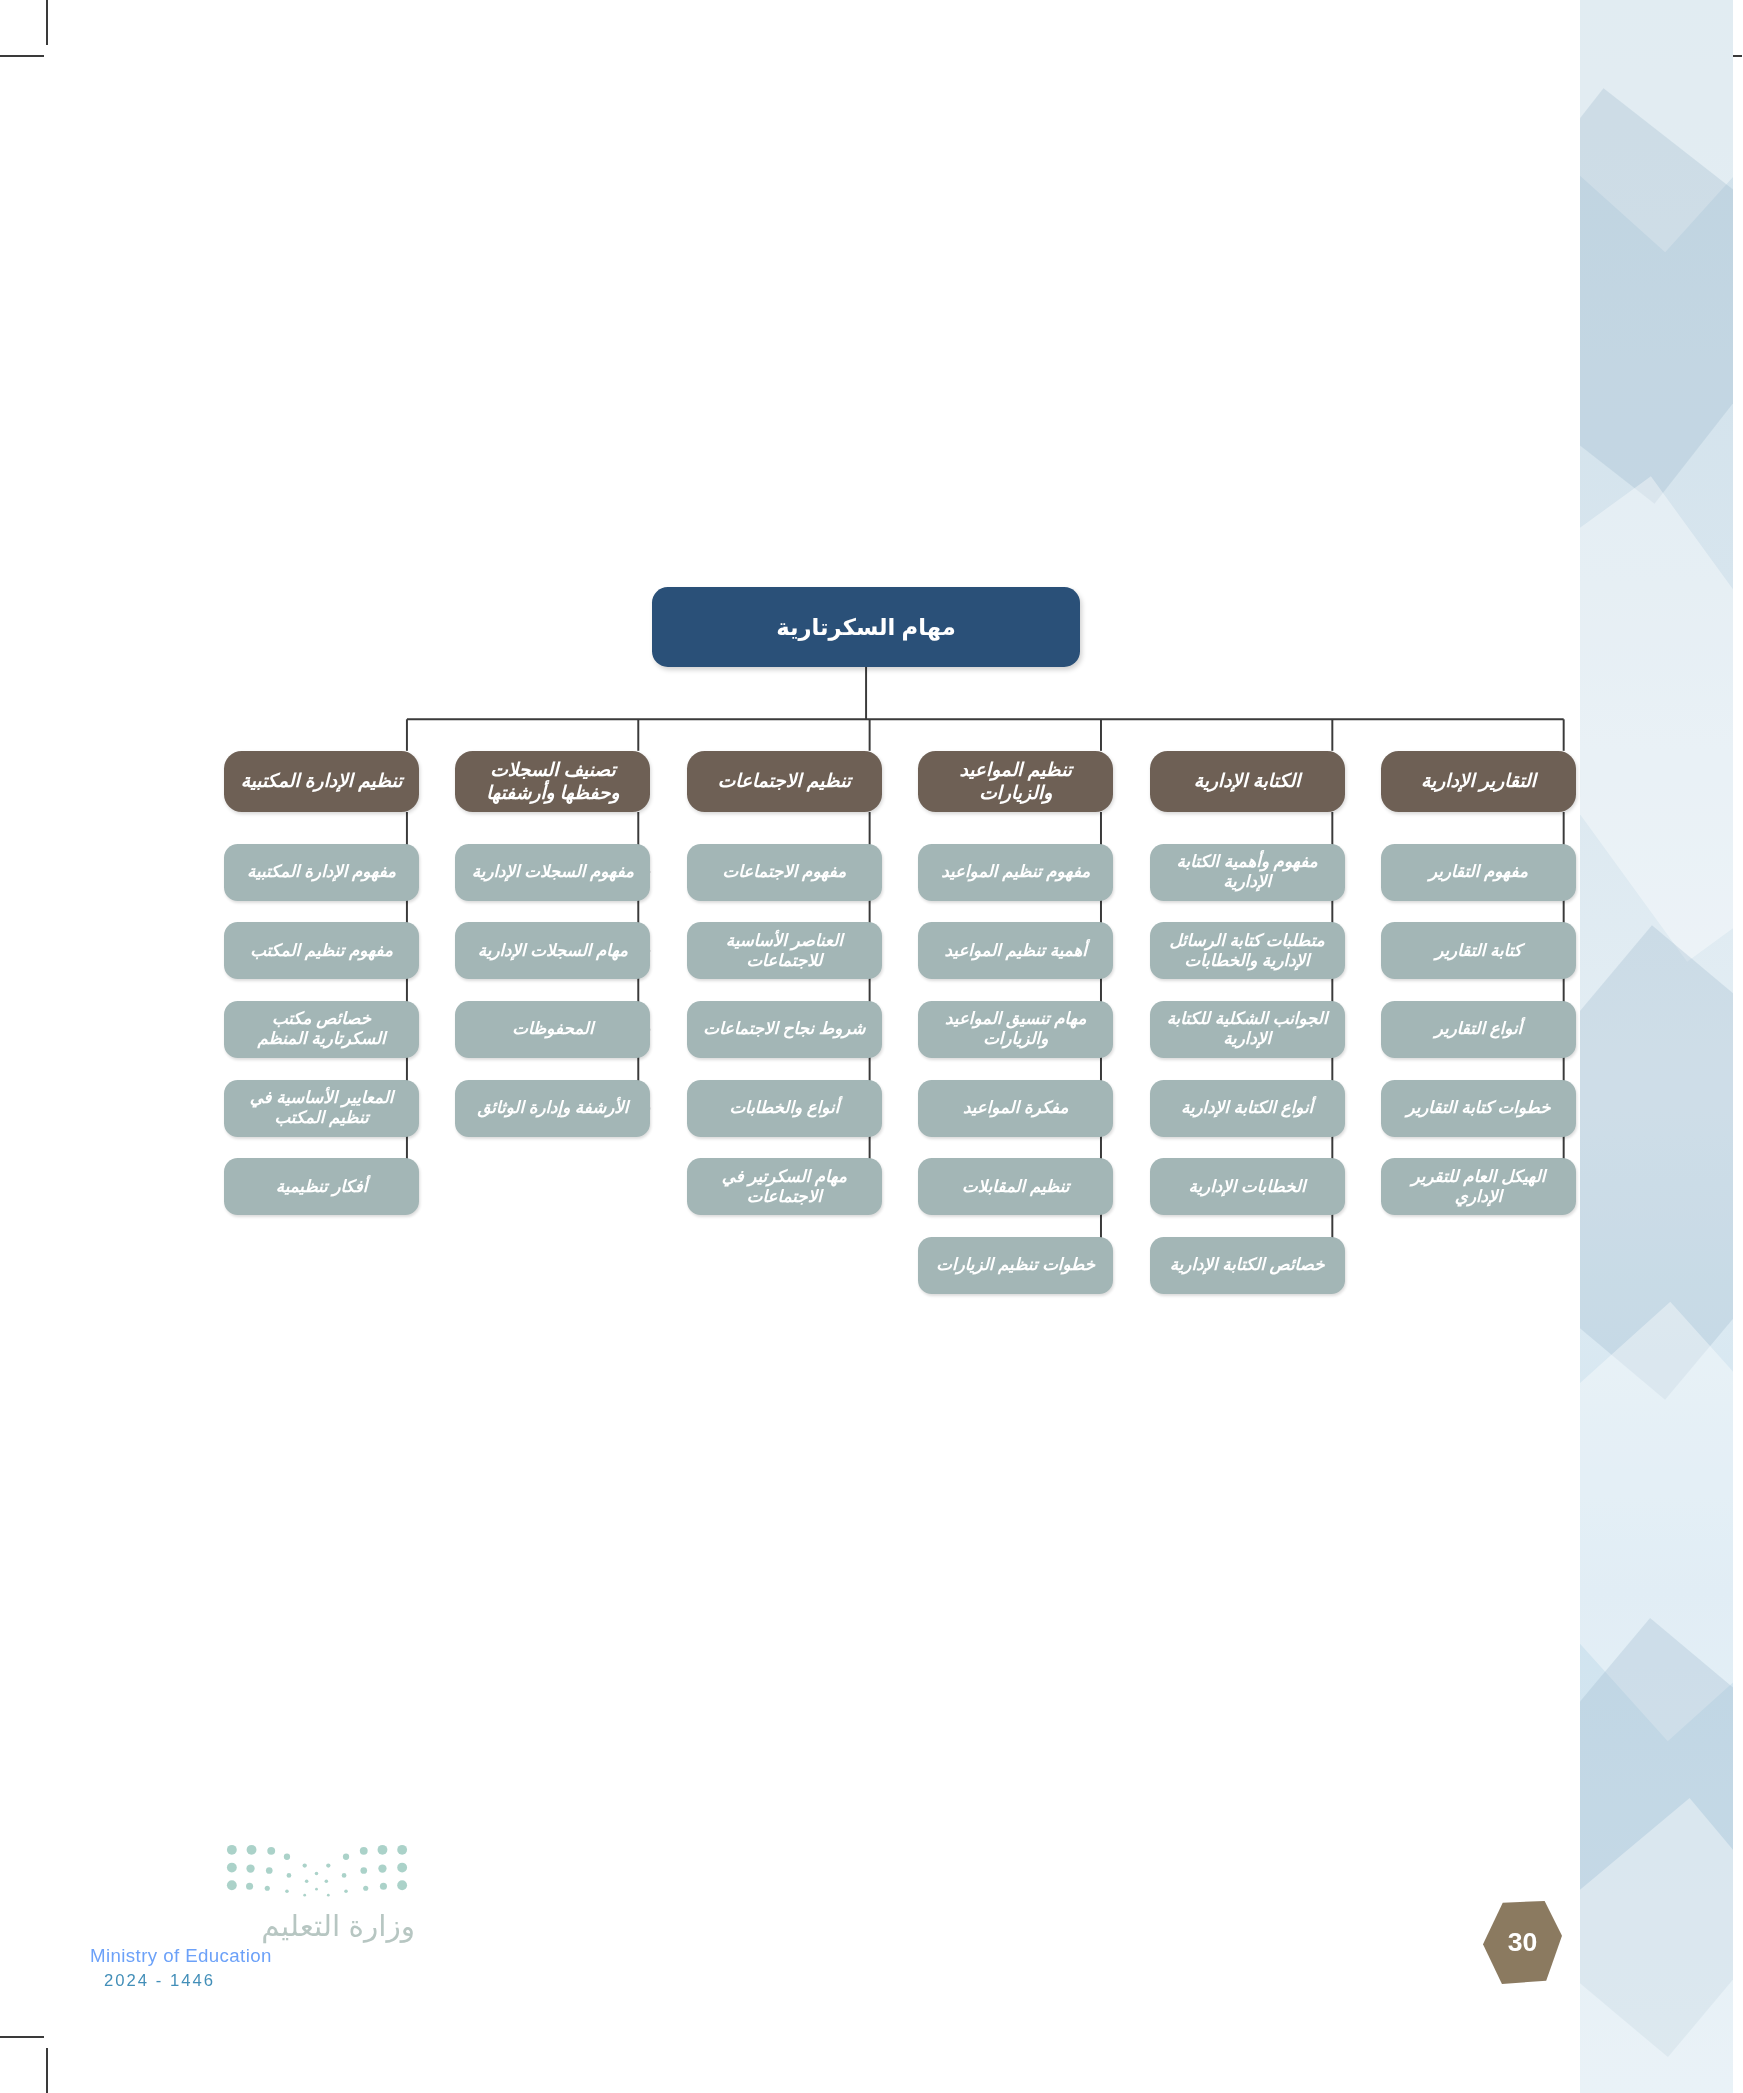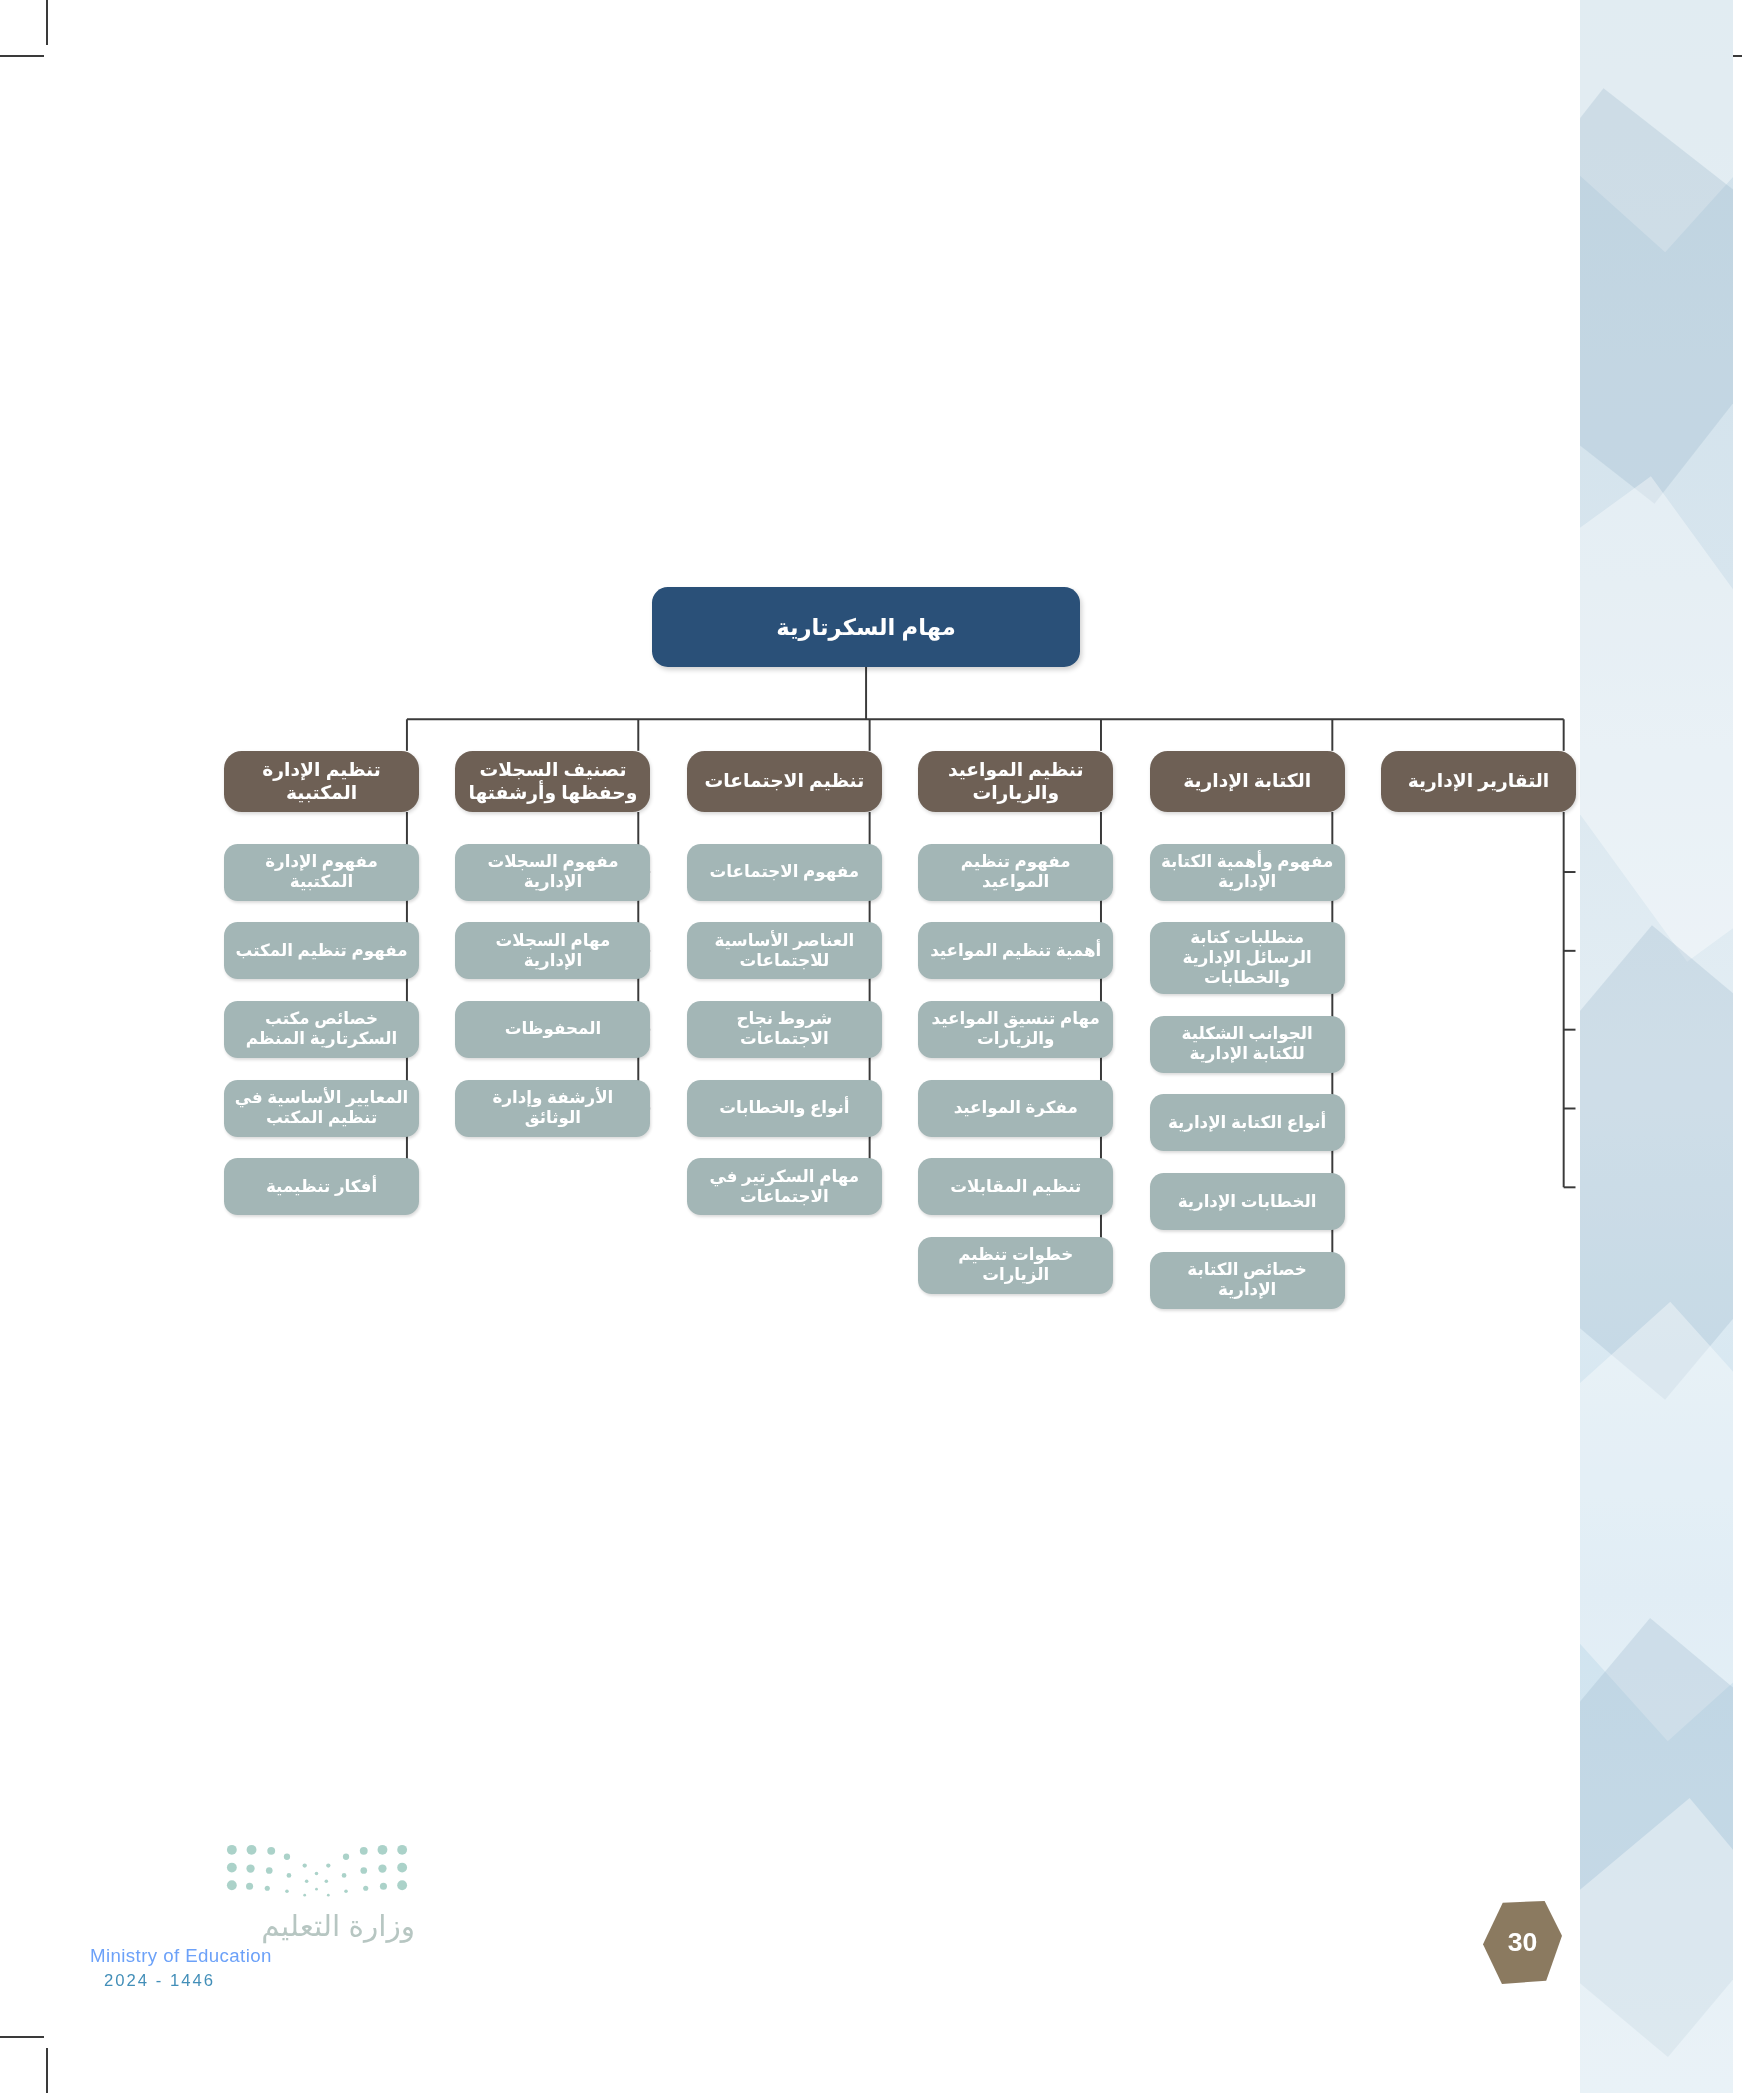--- a/index.html
+++ b/index.html
@@ -100,20 +100,21 @@
 
   .columns {
     position: absolute;
     top: 751px;
     left: 225px;
     width: 1352px;
     display: flex;
     flex-direction: row-reverse;
     justify-content: space-between;
     align-items: flex-start;
+    font-style: italic;
   }
   .column {
     width: 195px;
     display: flex;
     flex-direction: column;
     align-items: stretch;
   }
   .col-header {
     background: #6e6055;
     color: #ffffff;
@@ -395,20 +396,37 @@
             </div>
             <div class="item">
               <span>خصائص الكتابة الإدارية</span>
             </div>
           </div>
         </div>
         <div class="column">
           <div class="col-header">
             <span>التقارير الإدارية</span>
           </div>
+          <div class="col-items">
+            <div class="item">
+              <span>مفهوم التقارير</span>
+            </div>
+            <div class="item">
+              <span>كتابة التقارير</span>
+            </div>
+            <div class="item">
+              <span>أنواع التقارير</span>
+            </div>
+            <div class="item">
+              <span>خطوات كتابة التقارير</span>
+            </div>
+            <div class="item">
+              <span>الهيكل العام للتقرير الإداري</span>
+            </div>
+          </div>
         </div>
       </div>
   </div>
 
   <div class="footer-logo">
     <svg class="logo-dots" viewBox="0 0 200 64">
       <g fill="#8fc4b8">
         <circle cx="14" cy="10" r="5"></circle>
           <circle cx="34" cy="10" r="5"></circle>
           <circle cx="54" cy="11" r="4"></circle>

